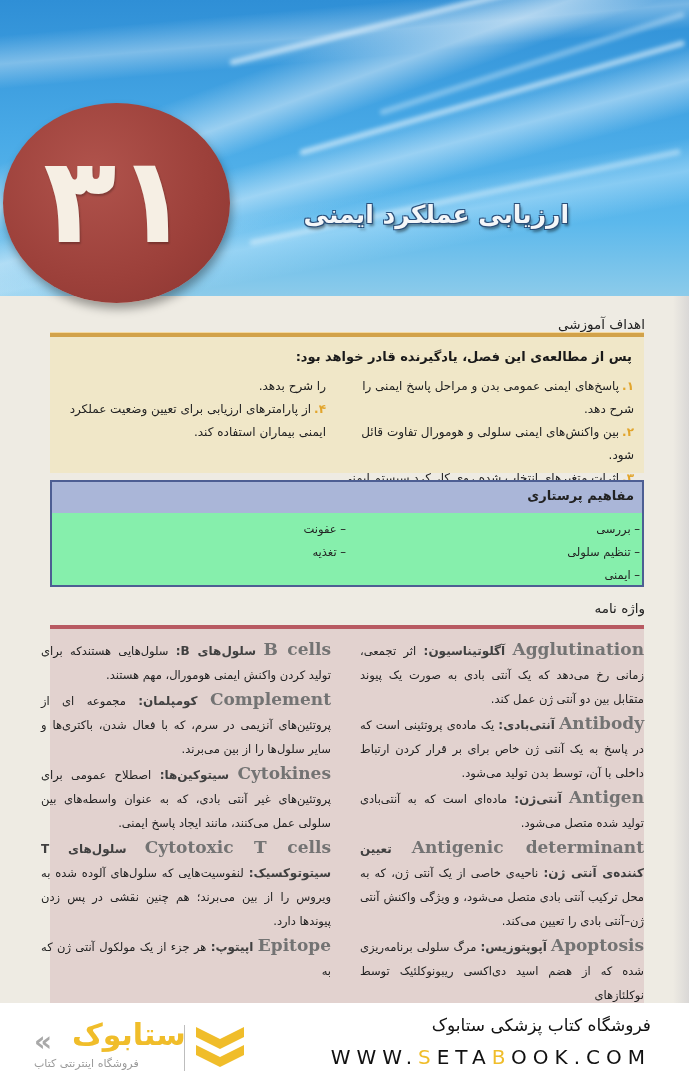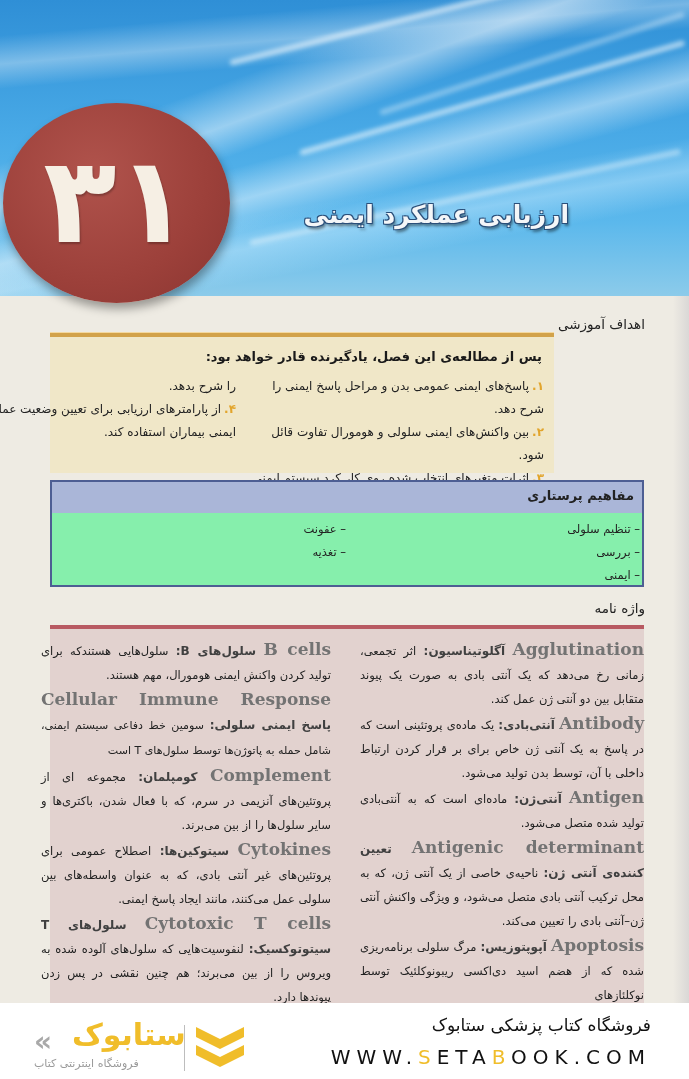--- a/index.html
+++ b/index.html
@@ -35,21 +35,21 @@
     font-family: "DejaVu Sans", sans-serif; font-weight: bold; font-size: 120px; color: #f6efe4;
     direction: rtl; letter-spacing: 4px; line-height: 1; margin-top: -4px;
     text-shadow: 1px 2px 2px rgba(0,0,0,0.25);
   }
 
   
   .sec-heading { position: absolute; right: 44px; font-size: 13.5px; color: #222; direction: rtl; font-weight: normal; }
 
   
   .objectives {
-    position: absolute; left: 50px; top: 333px; width: 504px; height: 140px;
+    position: absolute; left: 50px; top: 333px; width: 594px; height: 140px;
     background: #f0e7c8; border-top: 4px solid #d2a24a;
     box-shadow: 0 -1px 0 #f4d9a0;
   }
   .obj-intro { position: absolute; right: 12px; top: 12px; font-weight: bold; font-size: 13px; color: #1a1a1a; direction: rtl; }
   .obj-col { position: absolute; top: 38px; direction: rtl; font-size: 12px; color: #222; line-height: 23px; }
   .obj-col.right { right: 10px; width: 298px; }
   .obj-col.left { right: 318px; width: 276px; }
   .obj-num { color: #e2a52c; font-weight: bold; margin-left: 3px; }
 
   
@@ -116,22 +116,22 @@
       <div><span>را شرح بدهد.</span></div>
       <div><span class="obj-num">۴.</span><span>از پارامترهای ارزیابی برای تعیین وضعیت عملکرد ایمنی بیماران استفاده کند.</span></div>
     </div>
   </div>
 
   <div class="concepts">
     <div class="concepts-header">
       <div class="concepts-title">مفاهیم پرستاری</div>
     </div>
     <div class="concepts-col right">
+      <div>– بررسی</div>
       <div>– تنظیم سلولی</div>
-      <div>– بررسی</div>
       <div>– ایمنی</div>
     </div>
     <div class="concepts-col left">
       <div>– عفونت</div>
       <div>– تغذیه</div>
     </div>
   </div>
 
   <div class="sec-heading" style="top:600px;">واژه نامه</div>
   <div class="glossary-rule"></div>
@@ -140,21 +140,20 @@
   <div class="gl-col right">
     <div class="gl-entry"><span class="gl-en">Agglutination</span> <span class="gl-fa">آگلوتیناسیون:</span> <span>اثر تجمعی، زمانی رخ می‌دهد که یک آنتی بادی به صورت یک پیوند متقابل بین دو آنتی ژن عمل کند.</span></div>
     <div class="gl-entry"><span class="gl-en">Antibody</span> <span class="gl-fa">آنتی‌بادی:</span> <span>یک ماده‌ی پروتئینی است که در پاسخ به یک آنتی ژن خاص برای بر قرار کردن ارتباط داخلی با آن، توسط بدن تولید می‌شود.</span></div>
     <div class="gl-entry"><span class="gl-en">Antigen</span> <span class="gl-fa">آنتی‌ژن:</span> <span>ماده‌ای است که به آنتی‌بادی تولید شده متصل می‌شود.</span></div>
     <div class="gl-entry"><span class="gl-en">Antigenic determinant</span> <span class="gl-fa">تعیین کننده‌ی آنتی ژن:</span> <span>ناحیه‌ی خاصی از یک آنتی ژن، که به محل ترکیب آنتی بادی متصل می‌شود، و ویژگی واکنش آنتی ژن–آنتی بادی را تعیین می‌کند.</span></div>
     <div class="gl-entry"><span class="gl-en">Apoptosis</span> <span class="gl-fa">آپوپتوزیس:</span> <span>مرگ سلولی برنامه‌ریزی شده که از هضم اسید دی‌اکسی ریبونوکلئیک توسط نوکلئازهای</span></div>
   </div>
 
   <div class="gl-col left">
     <div class="gl-entry"><span class="gl-en">B cells</span> <span class="gl-fa">سلول‌های B:</span> <span>سلول‌هایی هستندکه برای تولید کردن واکنش ایمنی هومورال، مهم هستند.</span></div>
-    <div class="gl-entry"><span class="gl-en">Cellular Immune Response</span> <span class="gl-fa">پاسخ ایمنی سلولی:</span> <span style="font-size:11px">سومین خط دفاعی سیستم ایمنی، شامل حمله به پاتوژن‌ها توسط سلول‌های T است</span></div>
     <div class="gl-entry"><span class="gl-en">Complement</span> <span class="gl-fa">کومپلمان:</span> <span>مجموعه ای از پروتئین‌های آنزیمی در سرم، که با فعال شدن، باکتری‌ها و سایر سلول‌ها را از بین می‌برند.</span></div>
     <div class="gl-entry"><span class="gl-en">Cytokines</span> <span class="gl-fa">سیتوکین‌ها:</span> <span>اصطلاح عمومی برای پروتئین‌های غیر آنتی بادی، که به عنوان واسطه‌های بین سلولی عمل می‌کنند، مانند ایجاد پاسخ ایمنی.</span></div>
     <div class="gl-entry"><span class="gl-en">Cytotoxic T cells</span> <span class="gl-fa">سلول‌های T سیتوتوکسیک:</span> <span>لنفوسیت‌هایی که سلول‌های آلوده شده به ویروس را از بین می‌برند؛ هم چنین نقشی در پس زدن پیوندها دارد.</span></div>
     <div class="gl-entry"><span class="gl-en">Epitope</span> <span class="gl-fa">اپیتوپ:</span> <span>هر جزء از یک مولکول آنتی ژن که به</span></div>
   </div>
 
   <div class="edge"></div>
 </div>
 
 <div class="footer">

